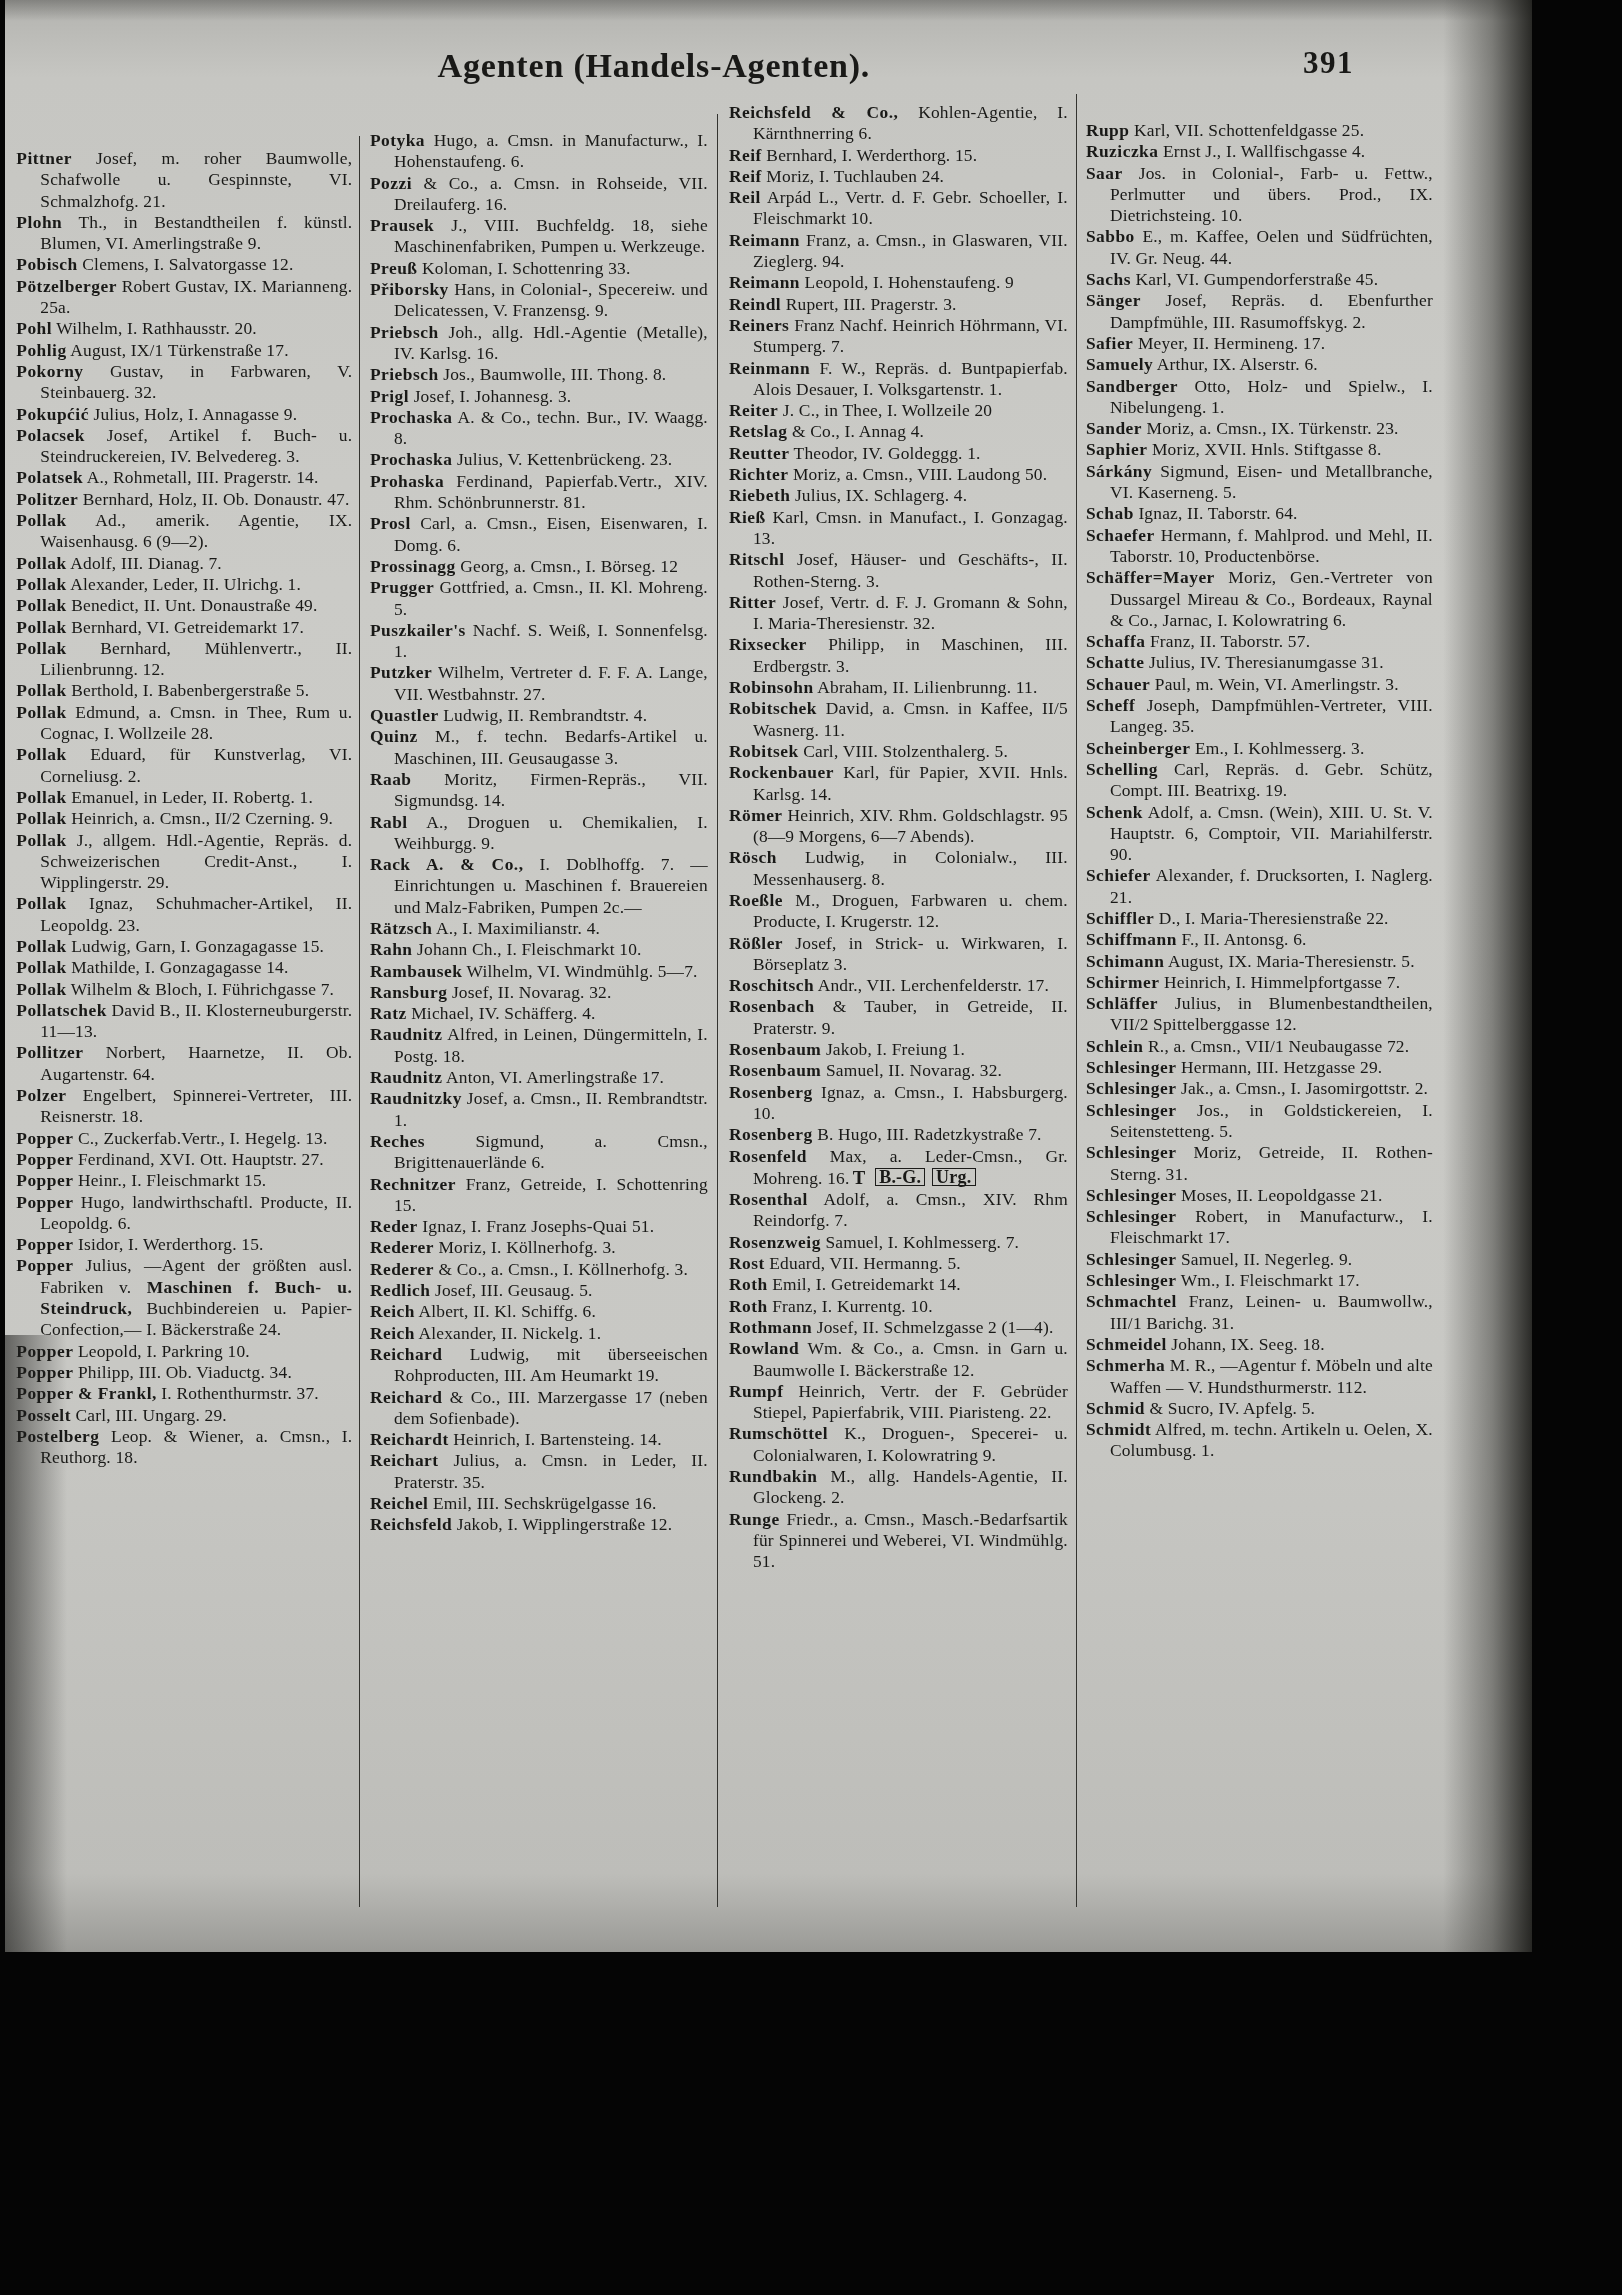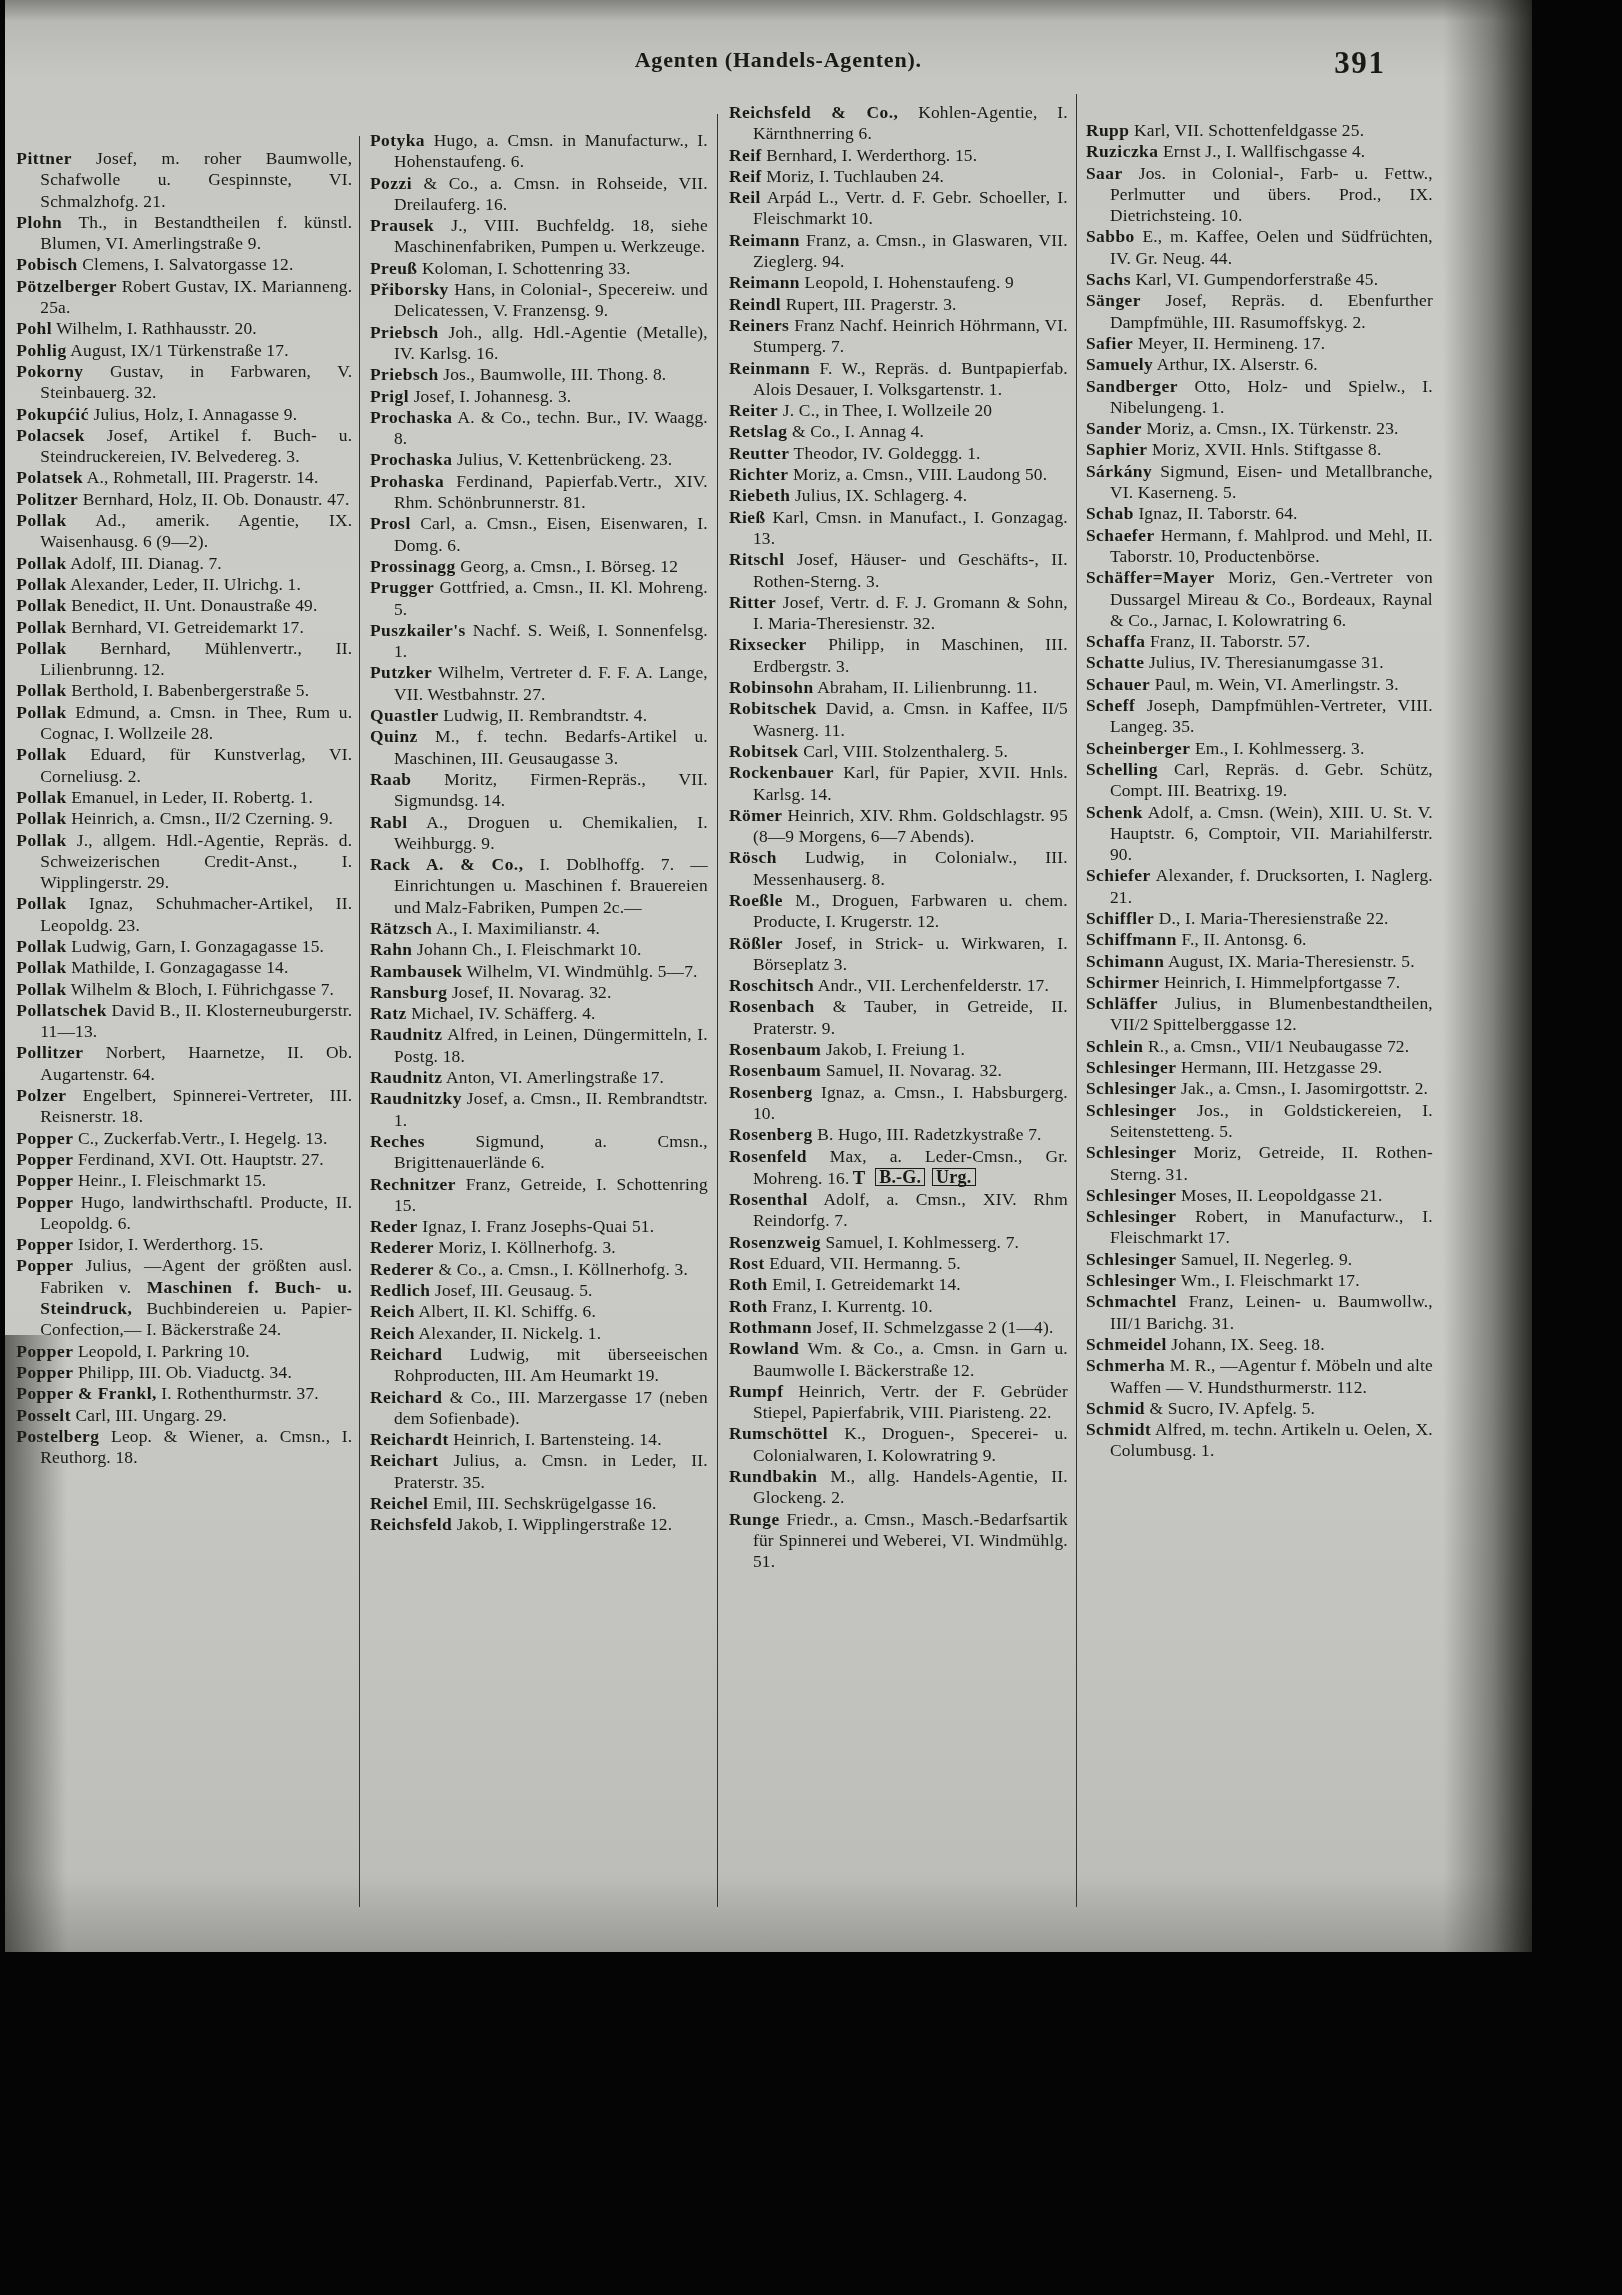--- a/index.html
+++ b/index.html
@@ -20,26 +20,26 @@
   .shadow-bl{
     position:absolute;left:0;bottom:0;width:73px;height:617px;
     background:linear-gradient(90deg,rgba(30,30,28,.6),rgba(30,30,28,0) 85%);
   }
   .shade-top{
     position:absolute;left:0;top:0;width:100%;height:21px;
     background:linear-gradient(180deg,rgba(40,40,38,.35),rgba(40,40,38,0));
   }
   .page-title{
     position:absolute;left:381px;top:47px;width:536px;
-    text-align:right;font-weight:bold;font-size:22px;letter-spacing:0.8px;
+    text-align:center;font-weight:bold;font-size:34px;letter-spacing:0.8px;
     white-space:nowrap;
   }
   .page-number{
     position:absolute;left:1298px;top:45px;width:114px;
-    text-align:center;font-size:31px;font-weight:bold;letter-spacing:1.6px;
+    text-align:left;font-size:31px;font-weight:bold;letter-spacing:1.6px;
   }
   .divider{position:absolute;width:1.6px;background:#33332f;}
   #div1{left:354px;top:136px;height:1771px;}
   #div2{left:712px;top:114px;height:1793px;}
   #div3{left:1071px;top:94px;height:1813px;}
   .col{position:absolute;width:336px;}
   #col1{left:11.4px;top:148px;}
   #col2{left:365px;top:130px;width:338px;}
   #col3{left:724px;top:102px;width:339px;}
   #col4{left:1081px;top:89px;width:347px;margin-top:31px;}

